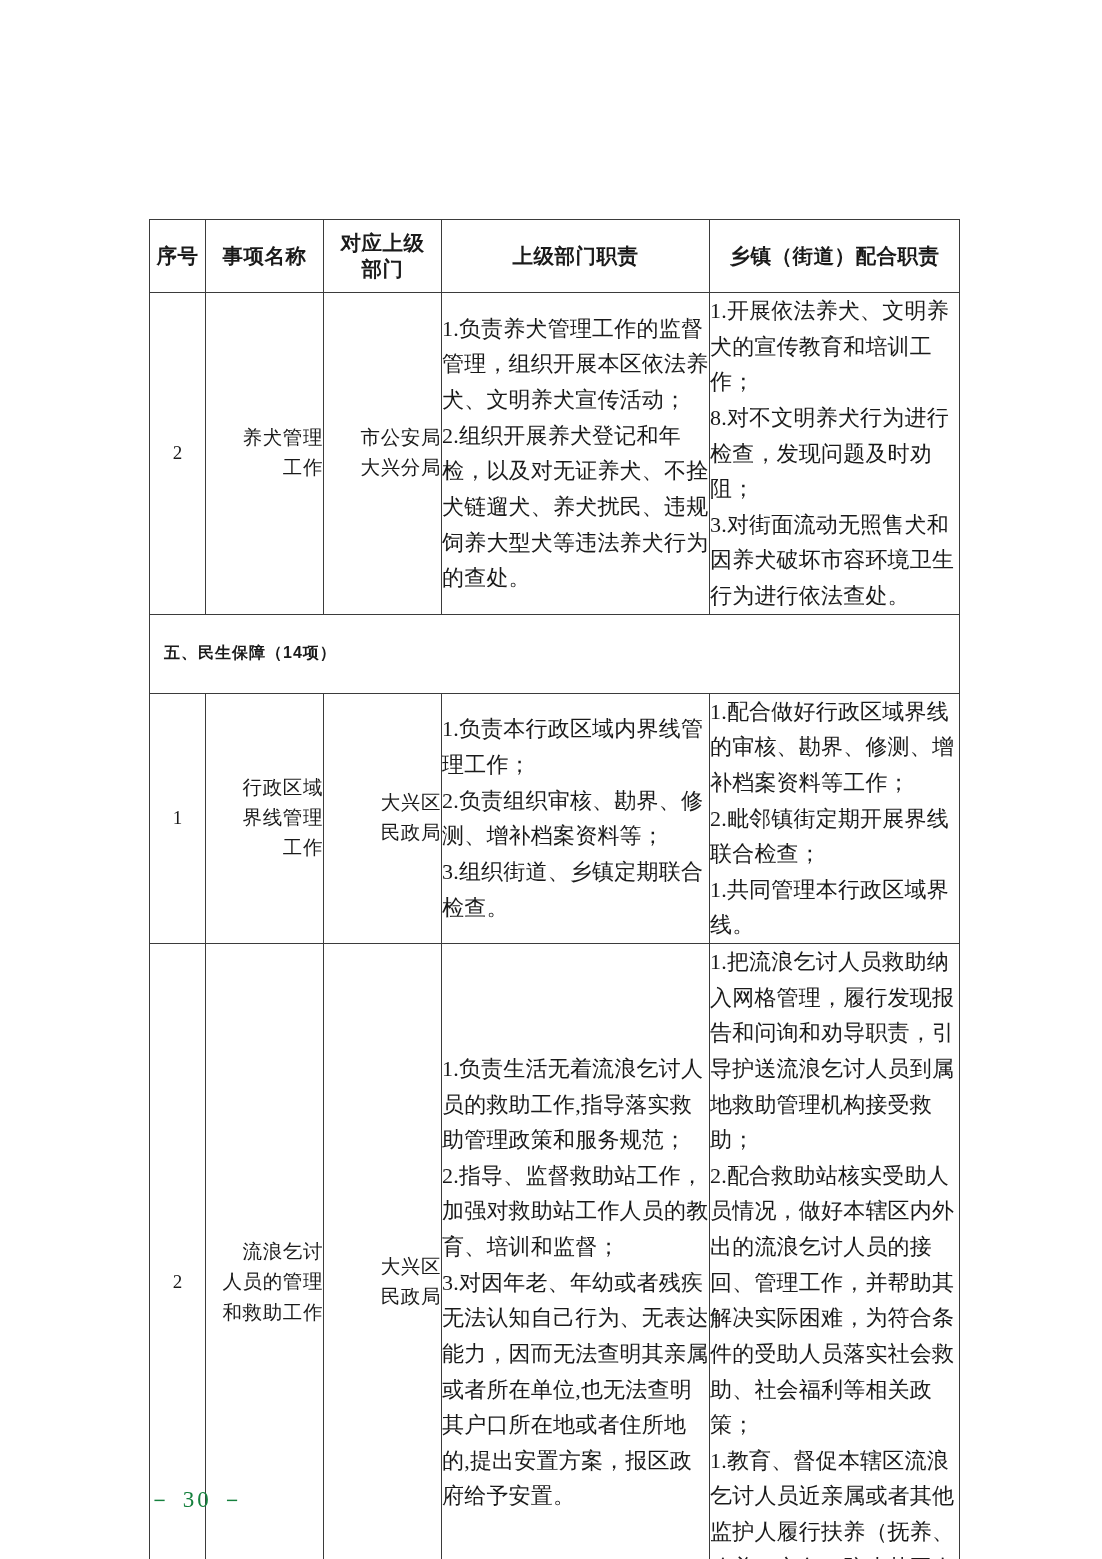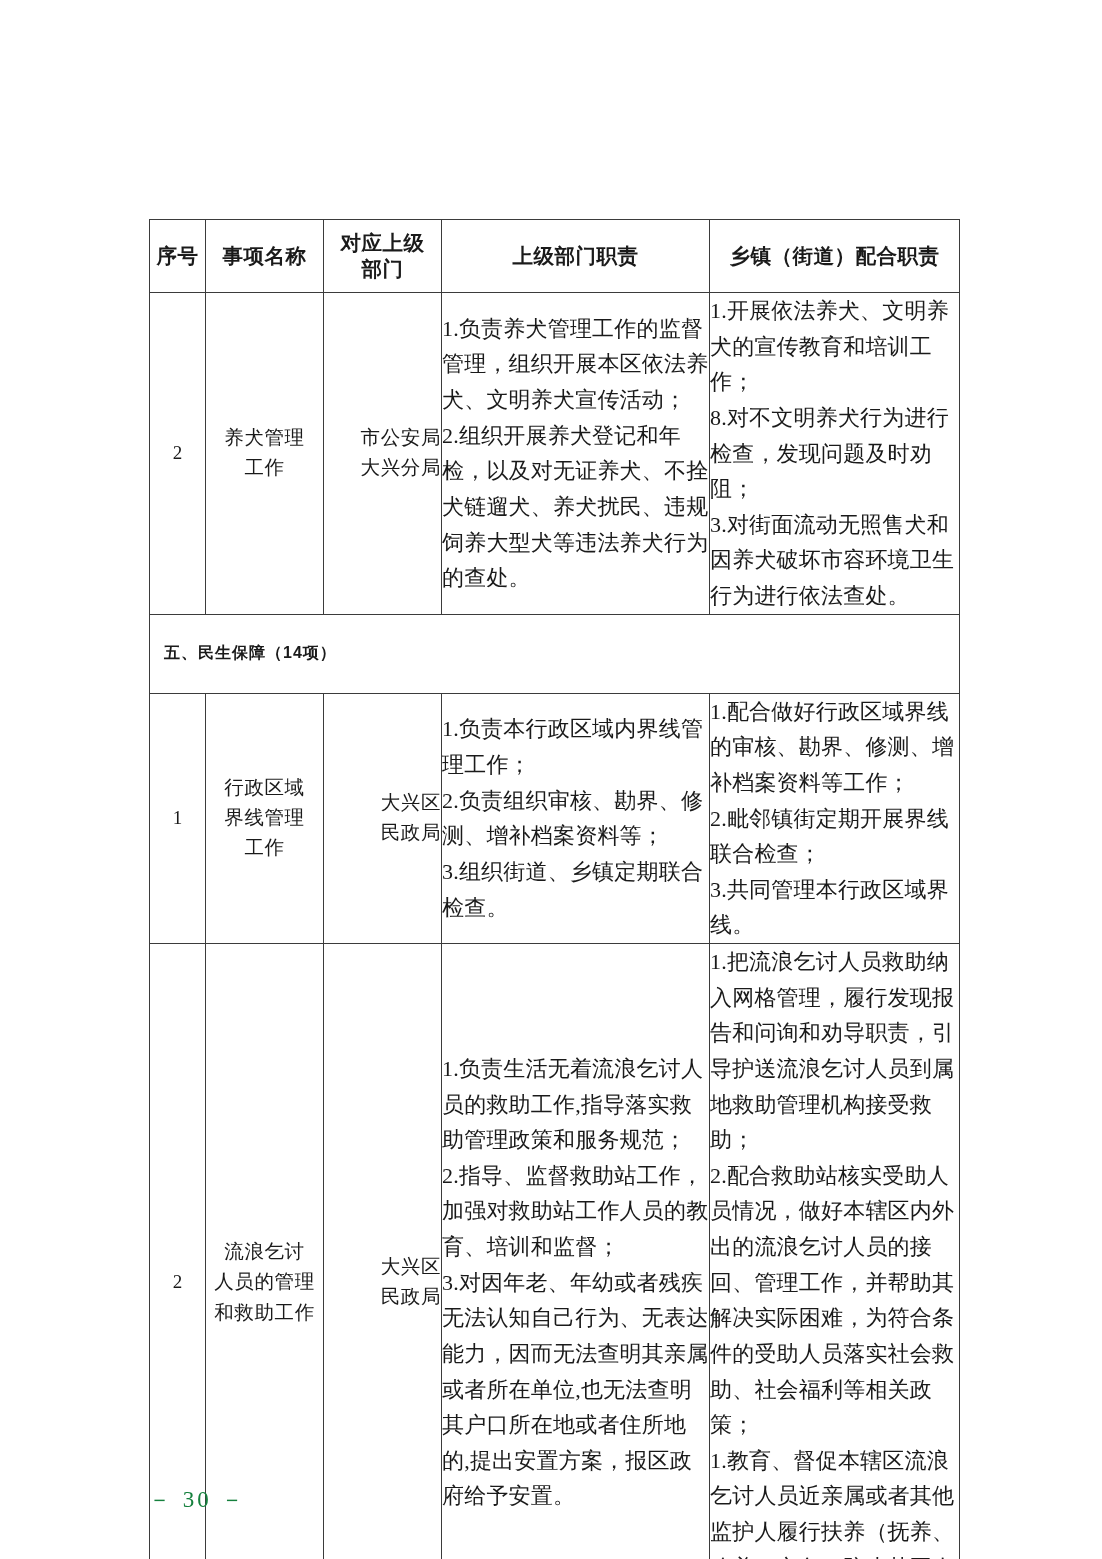--- a/index.html
+++ b/index.html
@@ -61,21 +61,21 @@
 
   
   .cell-no {
     text-align: center;
     font-size: 19px;
     font-family: "Liberation Serif", "DejaVu Serif", serif;
   }
 
   
   .cell-name {
-    text-align: center;
+    text-align: right;
     font-size: 19.5px;
     line-height: 1.55;
     padding: 4px 6px;
     letter-spacing: 0.6px;
   }
 
   
   .cell-dept {
     text-align: right;
     font-size: 19.5px;
@@ -182,21 +182,21 @@
           <span>民政局</span>
         </td>
         <td class="cell-duty">
           <span class="ln">1.负责本行政区域内界线管理工作；</span>
           <span class="ln">2.负责组织审核、勘界、修测、增补档案资料等；</span>
           <span class="ln">3.组织街道、乡镇定期联合检查。</span>
         </td>
         <td class="cell-duty">
           <span class="ln">1.配合做好行政区域界线的审核、勘界、修测、增补档案资料等工作；</span>
           <span class="ln">2.毗邻镇街定期开展界线联合检查；</span>
-          <span class="ln">3.共同管理本行政区域界线。</span>
+          <span class="ln">1.共同管理本行政区域界线。</span>
         </td>
       </tr>
 
       <tr>
         <td class="cell-no">2</td>
         <td class="cell-name">
           <span>流浪乞讨</span><br>
           <span>人员的管理</span><br>
           <span>和救助工作</span>
         </td>

